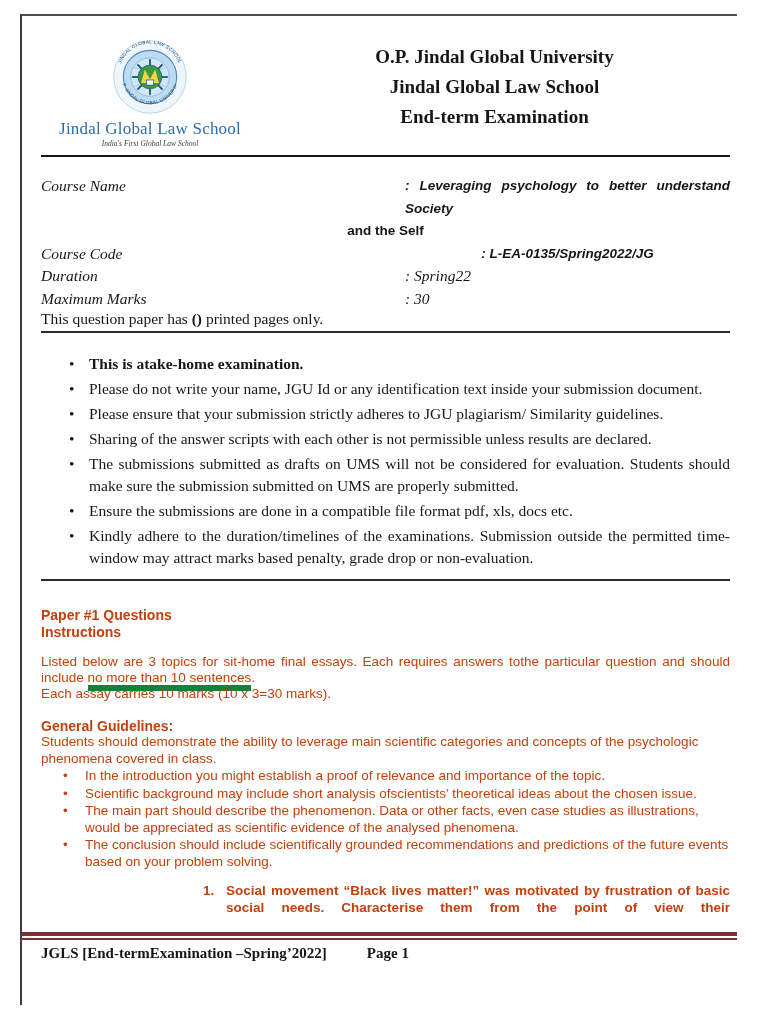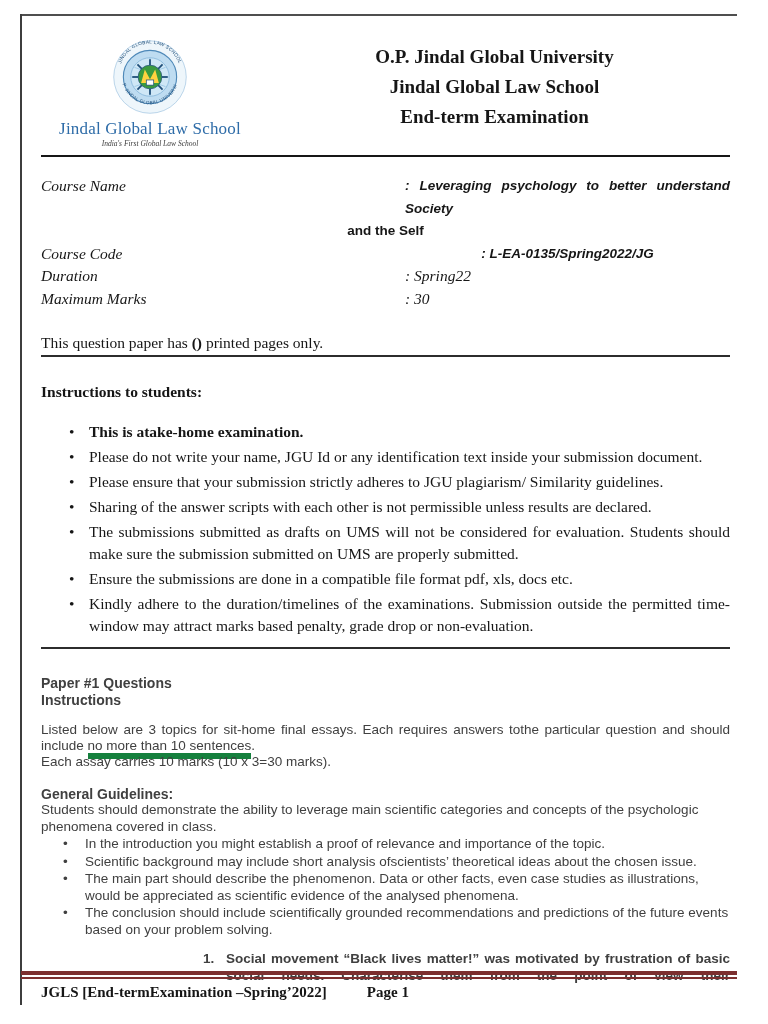--- a/index.html
+++ b/index.html
@@ -21,52 +21,52 @@
   .header-rule { height:2px; background:#161616; margin-top:7px; }
 
   
   .course { margin-top:18px; font-size:15.5px; line-height:22.5px; }
   .course-row { display:flex;font-style:italic; }
   .c-label { width:364px; flex-shrink:0; }
   .c-value { flex:1; }
   .v-boldsans { font-family:"Liberation Sans", sans-serif; font-weight:bold; font-size:13.5px;text-align:center; }
   .stretch { text-align:justify; text-align-last:justify; }
 
-  .page-note { margin-top:24px; border-bottom:2px solid #2c2c2c; padding-bottom:3px; font-size:15.5px; }
+  .page-note { margin-top:0; border-bottom:2px solid #2c2c2c; padding-bottom:3px; font-size:15.5px; }
 
   .instr-heading { margin-top:26px; font-weight:bold; font-size:15.5px; }
 
   .bullets { margin-top:20px; }
   .b-item { display:flex; font-size:15.5px; line-height:22px; margin:3px 0; }
   .b-dot { padding-left:28px; width:20px; flex-shrink:0; }
   .b-text { flex:1; text-align:justify; }
   .b-bold { font-weight:bold; }
 
   .rule2 { height:2px; background:#2c2c2c; margin-top:10px; }
 
   
-  .sans { font-family:"Liberation Sans", sans-serif; font-size:13.5px; color:#404040;margin-top:26px; }
+  .sans { font-family:"Liberation Sans", sans-serif; font-size:13.5px; color:#c2410c;margin-top:26px; }
   .paper-head { margin-top:20px; font-weight:bold; font-size:14px; line-height:17px; }
   .paper-para { margin-top:13px; line-height:16px; text-align:justify; }
   .u { border-bottom:6px solid #15803d; }
   .paper-para2 { line-height:16px; }
 
   .gg-head { margin-top:16px; font-weight:bold; font-size:14px; }
   .gg-intro { line-height:16.5px; }
   .gg-bullets { margin-top:1px; }
   .gg-item { display:flex; line-height:16.5px; margin:1px 0; }
   .gg-dot { padding-left:22px; width:22px; flex-shrink:0; }
   .gg-text { flex:1; }
 
   .question { display:flex; margin-top:13px; margin-left:162px; font-weight:bold; line-height:16.5px; }
   .q-num { width:23px; flex-shrink:0; }
   .q-text { flex:1; text-align:justify; text-align-last:justify; }
 
   
-  .footer { position:absolute; left:21px; width:716px; top:971px; }
+  .footer { position:absolute; left:21px; width:716px; top:932px; }
   .maroon-bar { height:4px; background:#7c2f2f; }
   .maroon-line { height:2px; background:#7c2f2f; margin-top:2px; }
   .footer-text { margin-left:20px; margin-top:5px; font-weight:bold; font-size:15px; }
   .footer-text .gap { display:inline-block; width:40px; }
 
   .seal-text { font-family:"Liberation Sans", sans-serif; font-size:6.3px; fill:#1f4e79; letter-spacing:0.4px; }
 </style>
 </head>
 <body>
 
@@ -131,21 +131,20 @@
       <div class="course-row">
         <span class="c-label">Maximum Marks</span>
         <span class="c-value">: 30</span>
       </div>
     </div>
 
     <div class="page-note">
       <span>This question paper has </span><b>()</b><span> printed pages only.</span>
     </div>
 
-    <div class="instr-heading">Instructions to students:</div>
 
     <div class="bullets">
       <div class="b-item">
         <span class="b-dot">•</span>
         <span class="b-text b-bold">This is atake-home examination.</span>
       </div>
       <div class="b-item">
         <span class="b-dot">•</span>
         <span class="b-text">Please do not write your name, JGU Id or any identification text inside your submission document.</span>
       </div>

